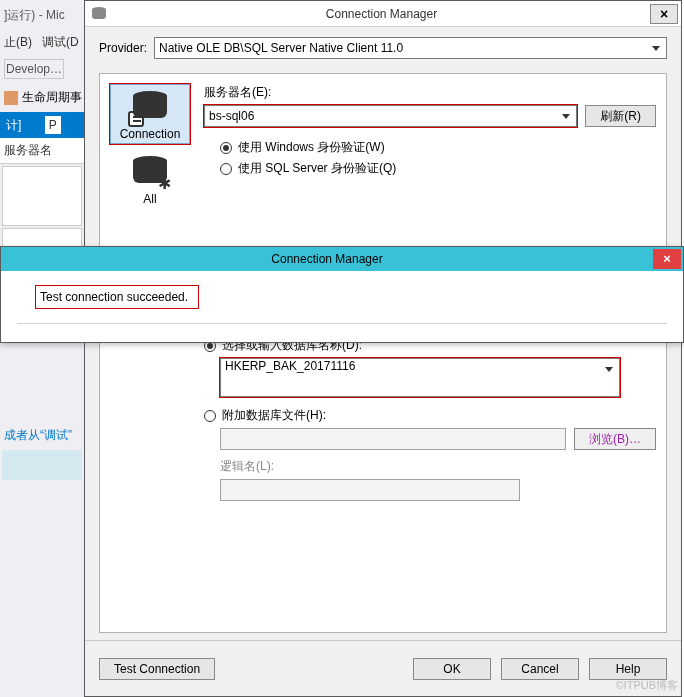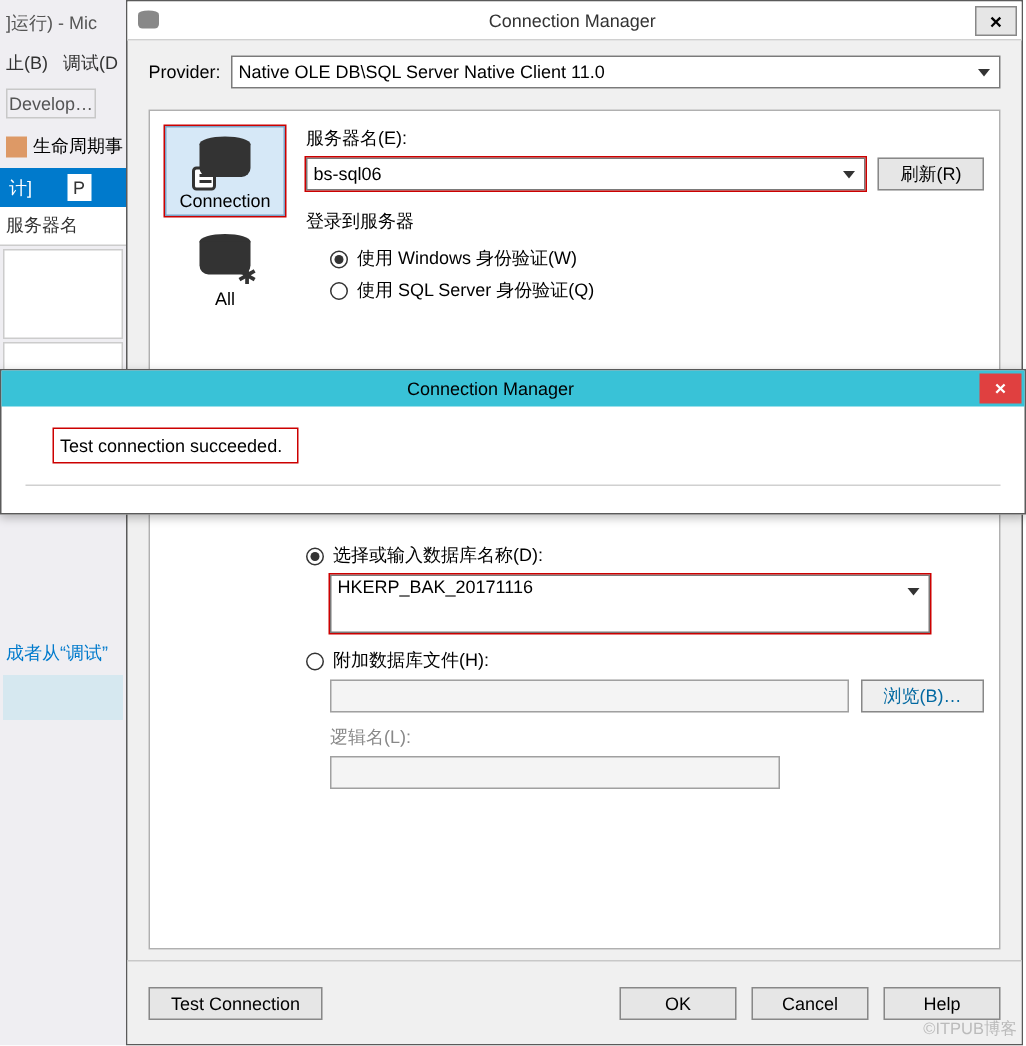--- a/index.html
+++ b/index.html
@@ -64,21 +64,21 @@
 
   .db-group { margin-top:160px; }
   .db-combo { height:39px; border:1px solid #7a7a7a; background:#fff; display:flex; align-items:flex-start; padding:0 4px; position:relative; margin:4px 0 10px 16px; width:400px;}
   .db-combo.redbox { outline:1px solid #c00; }
   .db-combo .arrow { position:absolute; right:2px; top:2px; width:16px; height:16px; display:flex; align-items:center; justify-content:center;}
   .db-combo .arrow::after { content:''; border-left:4px solid transparent; border-right:4px solid transparent; border-top:5px solid #333;}
 
   .file-row { display:flex; gap:8px; margin:4px 0 8px 16px; align-items:center;}
   .txt { height:22px; border:1px solid #a0a0a0; background:#fff; flex:1; padding:0 4px; line-height:20px;}
   .txt.disabled { background:#f4f4f4; color:#999;}
-  .btn.disabled { color:#0369a1; background:#efefef;}
+  .btn.disabled { color:#a21caf; background:#efefef;}
   .dim { color:#888; }
 
   .footer { position:absolute; left:0; right:0; bottom:0; height:56px; border-top:1px solid #c8c8c8; background:#f0f0f0; display:flex; align-items:center; padding:0 14px; gap:10px;}
   .footer .spacer { flex:1; }
   .footer .btn { min-width:78px;}
 
   
   .dlg { position:absolute; left:0; top:246px; width:684px; background:#fff; border:1px solid #5a5a5a; box-shadow:0 2px 6px rgba(0,0,0,0.25);}
   .dlg .titlebar { height:24px; background:#39c2d7; display:flex; align-items:center; }
   .dlg .titlebar .title { flex:1; text-align:center; color:#000;}
@@ -155,21 +155,20 @@
       <div class="form-col">
         <div class="fld-label">服务器名(E):</div>
         <div class="srv-row">
           <div class="srv-combo">
             <span>bs-sql06</span>
             <span class="arrow"></span>
           </div>
           <div class="btn">刷新(R)</div>
         </div>
 
-        <div class="group-title">登录到服务器</div>
         <div class="indent">
           <div class="radio-row">
             <span class="radio checked"></span>
             <span>使用 Windows 身份验证(W)</span>
           </div>
           <div class="radio-row">
             <span class="radio"></span>
             <span>使用 SQL Server 身份验证(Q)</span>
           </div>
         </div>

